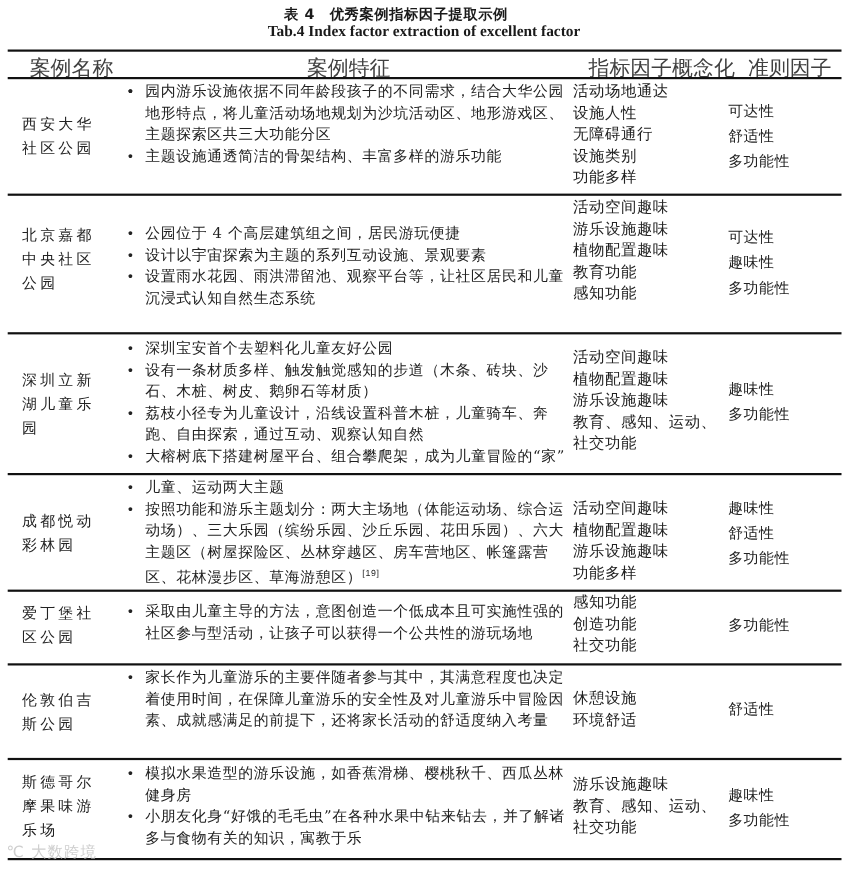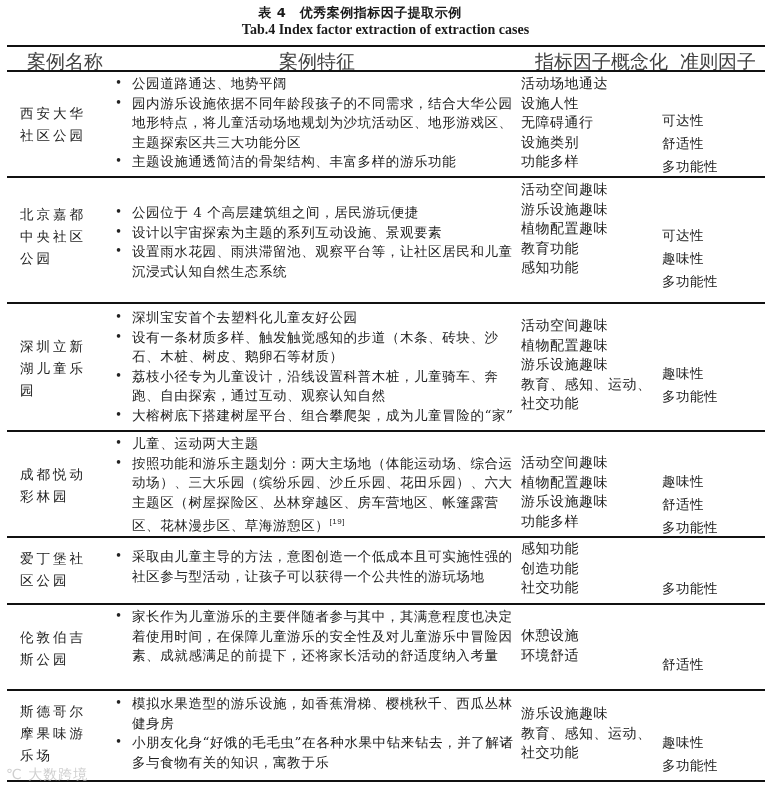--- a/index.html
+++ b/index.html
@@ -38,47 +38,47 @@
   .feat li { position: relative; padding-left: 20px; }
   .feat li .dot {
     position: absolute; left: 3px; top: 0; font-size: 12px;
   }
   .factors {
     position: absolute; left: 521px; width: 130px;
     font-size: 14px; line-height: 19.5px; letter-spacing: 0.5px;
   }
   .crit {
     position: absolute; left: 662px; width: 100px;
-    font-size: 13.5px; line-height: 23px; letter-spacing: 0.5px; margin-top: 19px;
+    font-size: 13.5px; line-height: 23px; letter-spacing: 0.5px;
   }
   sup { font-size: 8px; font-family: "Liberation Sans", sans-serif; }
   .watermark {
     position: absolute; left: 6px; top: 766px;
     font-family: "DejaVu Sans", sans-serif; font-size: 14px;
     color: #cfcfcf; letter-spacing: 1px;
   }
 </style>
 </head>
 <body>
 
 <div class="caption-cn">表 4　优秀案例指标因子提取示例</div>
-<div class="caption-en">Tab.4 Index factor extraction of extraction cases</div>
+<div class="caption-en">Tab.4 Index factor extraction of excellent factor</div>
 
 <div class="rule thick" style="top:45px"></div>
 <div class="hdr" style="left:27px">案例名称</div>
 <div class="hdr" style="left:279px">案例特征</div>
 <div class="hdr" style="left:535px">指标因子概念化</div>
 <div class="hdr" style="left:680px">准则因子</div>
 <div class="rule thin" style="top:70px"></div>
 
 <div class="row" style="top:71px">
   <div class="name" style="top:31px">西安大华社区公园</div>
   <div class="feat" style="top:3px">
     <ul>
-      <li><span class="dot">•</span><span>公园道路通达、地势平阔</span></li>
+      <li><span class="dot">•</span></li>
       <li><span class="dot">•</span><span>园内游乐设施依据不同年龄段孩子的不同需求，结合大华公园地形特点，将儿童活动场地规划为沙坑活动区、地形游戏区、主题探索区共三大功能分区</span></li>
       <li><span class="dot">•</span><span>主题设施通透简洁的骨架结构、丰富多样的游乐功能</span></li>
     </ul>
   </div>
   <div class="factors" style="top:3px">
     <div>活动场地通达</div>
       <div>设施人性</div>
       <div>无障碍通行</div>
       <div>设施类别</div>
       <div>功能多样</div>

